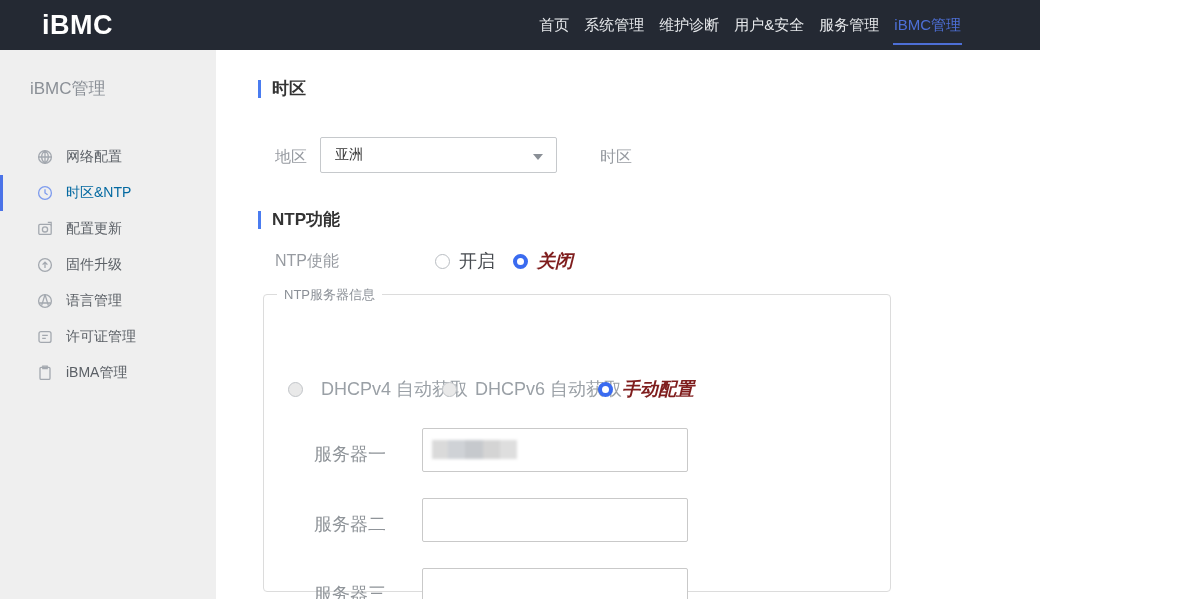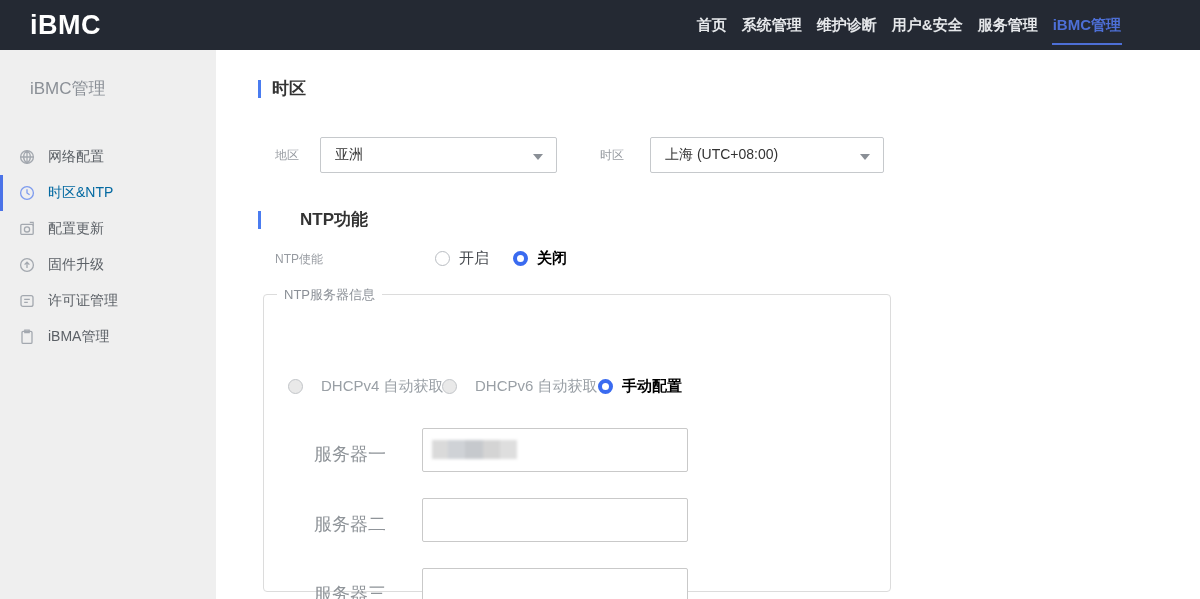--- a/index.html
+++ b/index.html
@@ -6,55 +6,55 @@
   html, body { width: 1200px; height: 599px; overflow: hidden; }
   body {
     font-family: "Liberation Sans", "DejaVu Sans", sans-serif;
     background: #fff;
     color: #333;
     position: relative;
   }
 
   
   .navbar {
-    position: absolute; left: 0; top: 0; width: 1200px; height: 50px;
+    position: absolute; left: 0; top: 0; width: 1040px; height: 50px;
     background: #242933;
-    display: flex; align-items: center;
+    display: flex; align-items: center; padding-left: 12px;
   }
   .logo {
     margin-left: 30px;
     color: #fff; font-size: 27px; font-weight: bold; letter-spacing: 0.5px;
   }
   .nav-items {
     position: absolute; right: 78px; top: 0; height: 50px;
     display: flex; align-items: center; gap: 13px;
   }
   .nav-item {
     position: relative; height: 50px; display: flex; align-items: center;
-    color: #e6e8eb; font-size: 15px; font-weight: bold; cursor: pointer;
+    color: #e6e8eb; font-size: 15px; font-weight: normal; cursor: pointer;
     padding: 0 1px;
   }
   .nav-item.active { color: #4d6fd6; }
   .nav-item.active::after {
     content: ""; position: absolute; left: 0; right: 0; bottom: 5px;
     height: 2px; background: #4d6fd6;
   }
 
   
   .sidebar {
     position: absolute; left: 0; top: 50px; width: 216px; height: 549px;
     background: #efefef;
   }
   .sidebar-title {
     margin: 27px 0 0 30px; font-size: 17px; color: #8a8f96;
   }
   .sidebar-menu { margin-top: 39px; }
   .side-item {
     height: 36px; display: flex; align-items: center;
-    padding-left: 15px; cursor: pointer;
+    padding-left: 33px; cursor: pointer;
     border-left: 3px solid transparent;
     color: #5b6066; font-size: 14px;
   }
   .side-item .s-icon {
     width: 17px; height: 17px; margin-right: 13px; color: #a3a8af;
     display: inline-flex; align-items: center; justify-content: center;
   }
   .side-item.active { color: #0369a1; border-left-color: #4b73e8; }
   .side-item.active .s-icon { color: #7d9bee; }
   .side-item svg { width: 16px; height: 16px; }
@@ -74,23 +74,23 @@
   }
   .section-title {
     position: absolute; left: 42px;
     display: flex; align-items: center;
     font-size: 17px; font-weight: bold; color: #333;
   }
   .section-title .bar {
     width: 3px; height: 18px; background: #4a7cf0; margin-right: 11px;
   }
   #title-timezone { top: 27px; }
-  #title-ntp { top: 158px; gap: 28px; }
-
-  .field-label { color: #979ba1; font-size: 12px; }
+  #title-ntp { top: 158px; }
+
+  .field-label { color: #979ba1; font-size: 16px; }
 
   
   .select {
     position: absolute; height: 36px; background: #fff;
     border: 1px solid #c6c9cc; border-radius: 2px;
     display: flex; align-items: center; cursor: pointer;
     font-size: 14px; color: #333; padding-left: 14px;
   }
   .select .caret {
     position: absolute; right: 13px; top: 16px;
@@ -104,23 +104,23 @@
   #tz-select      { left: 434px; top: 87px; width: 234px; }
 
   
   .radio-opt { display: inline-flex; align-items: center; cursor: pointer; }
   .radio {
     width: 15px; height: 15px; border-radius: 50%;
     background: #fff; border: 1px solid #b9bdc2; flex: 0 0 auto;
   }
   .radio.checked { border: 4.5px solid #3a6bf0; }
   .radio.disabled { background: #e9e9e9; border: 1px solid #c2c5c9; }
-  .radio-opt .r-label { margin-left: 9px; font-size: 15px; color: #45494e; }
+  .radio-opt .r-label { margin-left: 9px; font-size: 18px; color: #45494e; }
   .radio-opt.disabled .r-label { color: #9ia0a6; color: #9aa0a6; margin-left: 18px; }
-  .radio-opt.checked .r-label { color: #000000; font-weight: bold; }
+  .radio-opt.checked .r-label { color: #7f1d1d; font-weight: bold; font-style: italic; }
 
   #ntp-enable-label { position: absolute; left: 59px; top: 201px; }
   #ntp-radio-on  { position: absolute; left: 219px; top: 199px; }
   #ntp-radio-off { position: absolute; left: 297px; top: 199px; }
 
   
   .group-box {
     position: absolute; left: 47px; top: 244px; width: 628px; height: 298px;
     border: 1px solid #dcdcdc; border-radius: 4px;
   }
@@ -211,20 +211,29 @@
     <div class="side-item">
       <span class="s-icon">
         <svg viewBox="0 0 16 16" fill="none" stroke="currentColor" stroke-width="1.3">
           <circle cx="8" cy="8" r="6.4"></circle>
             <path d="M8 11V5.4M5.6 7.6L8 5.2l2.4 2.4"></path>
         </svg>
       </span>
       <span>固件升级</span>
     </div>
 
+    <div class="side-item">
+      <span class="s-icon">
+        <svg viewBox="0 0 16 16" fill="none" stroke="currentColor" stroke-width="1.3">
+          <circle cx="8" cy="8" r="6.4"></circle>
+            <path d="M8 1.6L4.6 12.6M8 1.6l3.4 11M2.2 10h11.6"></path>
+        </svg>
+      </span>
+      <span>语言管理</span>
+    </div>
 
     <div class="side-item">
       <span class="s-icon">
         <svg viewBox="0 0 16 16" fill="none" stroke="currentColor" stroke-width="1.3">
           <rect x="2" y="2.6" width="12" height="10.8" rx="2"></rect>
             <path d="M5.2 6.4h5.6M5.2 9.4h3.6"></path>
         </svg>
       </span>
       <span>许可证管理</span>
     </div>
@@ -253,24 +262,20 @@
     <span>时区</span>
   </div>
 
   <span class="field-label" id="region-label">地区</span>
   <div class="select" id="region-select">
     <span>亚洲</span>
     <span class="caret"></span>
   </div>
 
   <span class="field-label" id="tz-label">时区</span>
-  <div class="select" id="tz-select">
-    <span>上海 (UTC+08:00)</span>
-    <span class="caret"></span>
-  </div>
 
   <div class="section-title" id="title-ntp">
     <span class="bar"></span>
     <span>NTP功能</span>
   </div>
 
   <span class="field-label" id="ntp-enable-label">NTP使能</span>
 
   <label class="radio-opt" id="ntp-radio-on">
     <span class="radio"></span>

